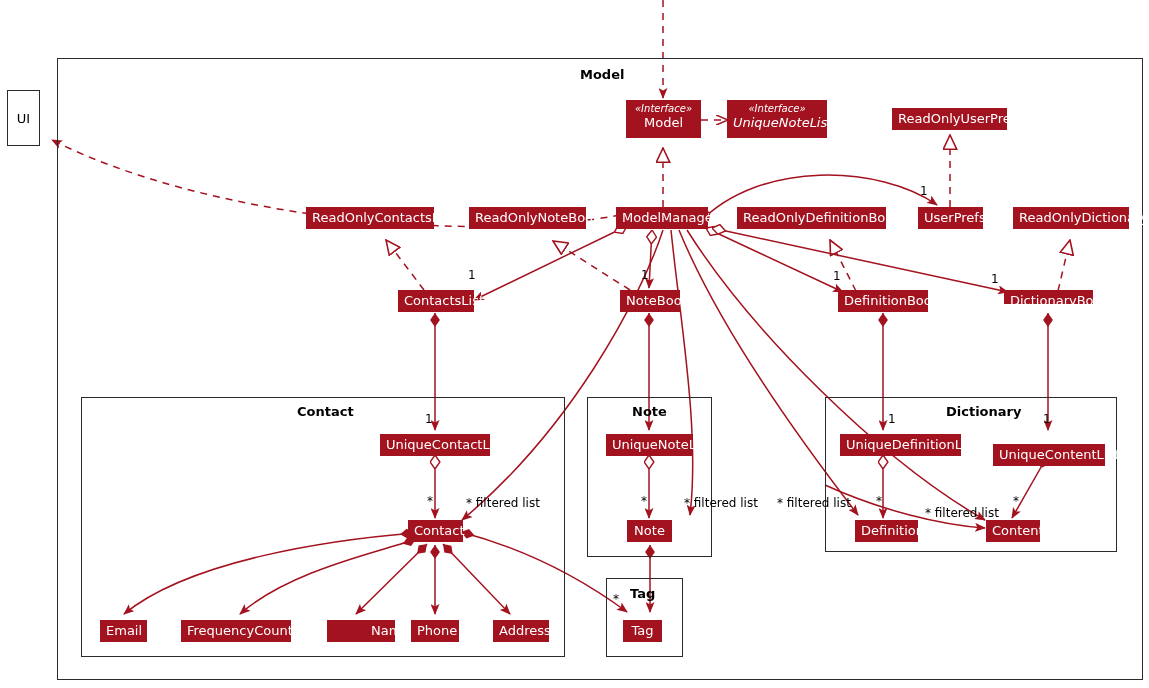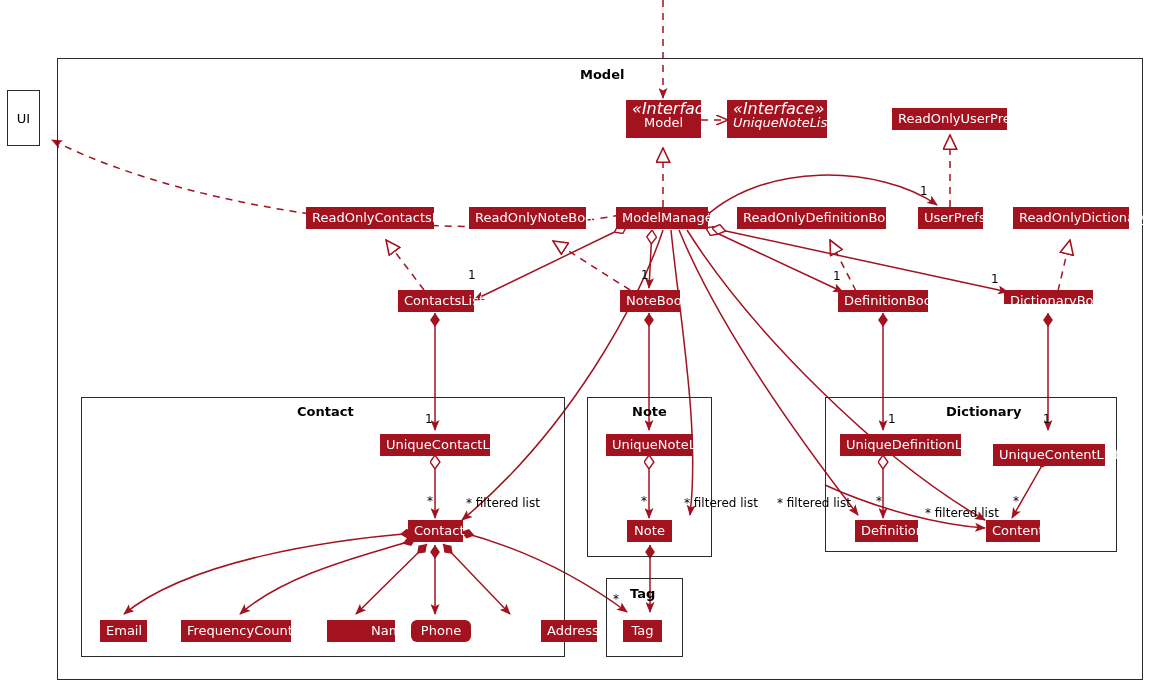--- a/index.html
+++ b/index.html
@@ -37,21 +37,21 @@
     letter-spacing: 0px;
     z-index: 5;
   }
   .cls.iface {
     padding-top: 2px;
     line-height: 14px;
   }
   .cls .stereo {
     display: block;
     font-style: italic;
-    font-size: 16px;
+    font-size: 10px;
   }
   .cls .nm-i {
     display: block;
     font-style: italic;
   }
   .frame {
     position: absolute;
     border: 1.5px solid #2b2b2b;
     background: transparent;
     box-sizing: border-box;
@@ -304,25 +304,25 @@
   </div>
 
   <div class="cls" style="left:181px; top:620px; width:110px; height:22px;">
     <span>FrequencyCounter</span>
   </div>
 
   <div class="cls" style="left:327px; top:620px; width:68px; height:22px;padding-left:44px;">
     <span>Name</span>
   </div>
 
-  <div class="cls" style="left:411px; top:620px; width:60px; height:22px;border-radius:6px;">
+  <div class="cls" style="left:411px; top:620px; width:48px; height:22px;">
     <span>Phone</span>
   </div>
 
-  <div class="cls" style="left:493px; top:620px; width:56px; height:22px;margin-left:48px;">
+  <div class="cls" style="left:493px; top:620px; width:56px; height:22px;">
     <span>Address</span>
   </div>
 
   <div class="cls" style="left:623px; top:620px; width:39px; height:22px;">
     <span>Tag</span>
   </div>
 
   <div class="lbl mult" style="left:468px; top:268px;">1</div>
   <div class="lbl mult" style="left:641px; top:268px;">1</div>
   <div class="lbl mult" style="left:833px; top:269px;">1</div>

